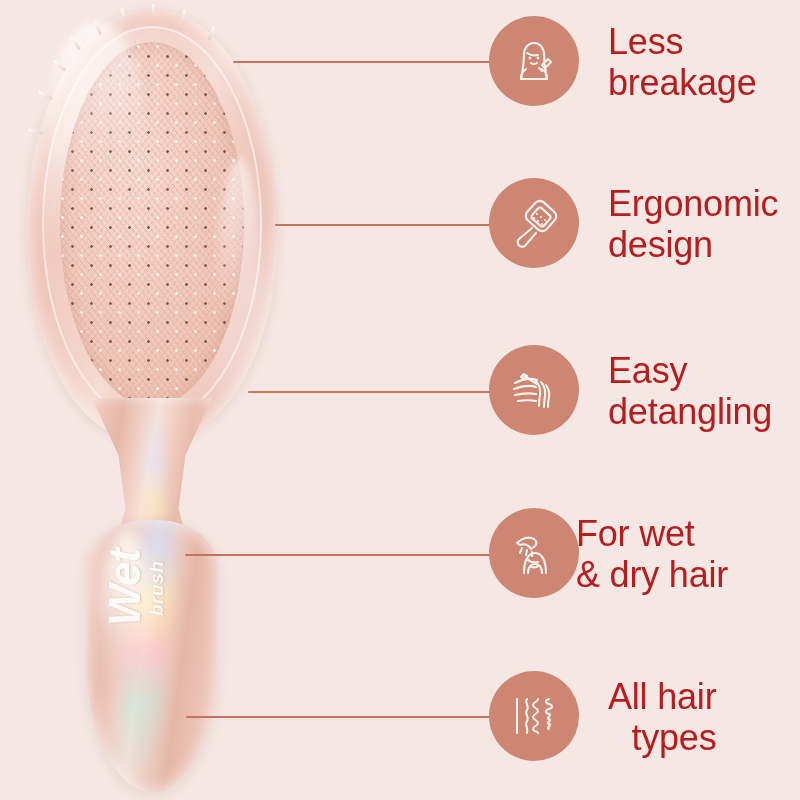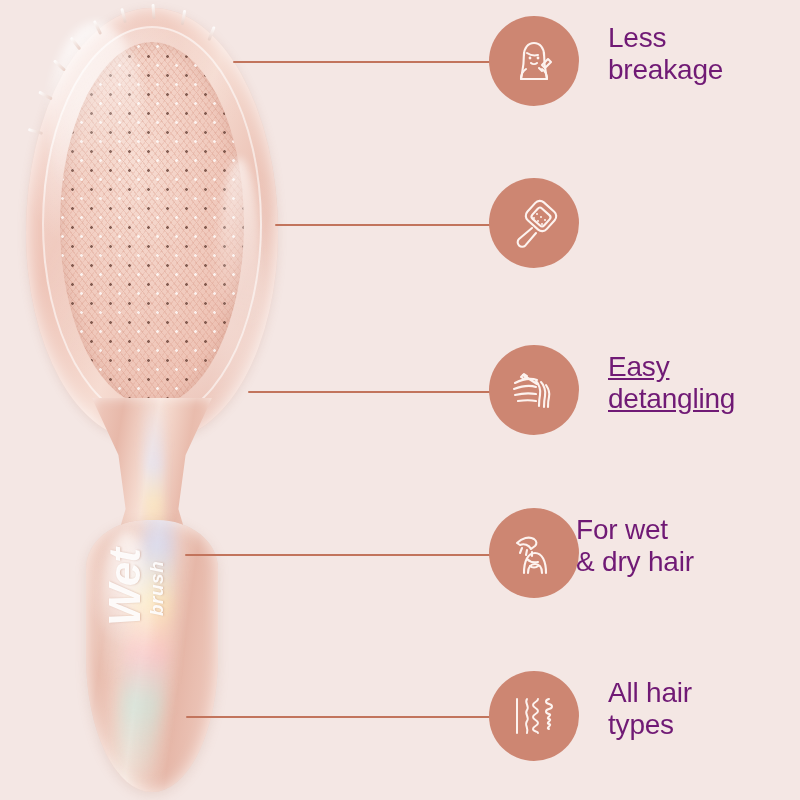--- a/index.html
+++ b/index.html
@@ -116,22 +116,22 @@
   .logo .wet{font-size:44px;font-style:italic;font-weight:700;letter-spacing:-1px;line-height:.95;}
   .logo .brush{font-size:19px;font-style:italic;font-weight:700;letter-spacing:.5px;margin-left:10px;display:block;}
   .icon-circle{
     position:absolute;border-radius:50%;
     background:#cd8672;
     display:flex;align-items:center;justify-content:center;
   }
   .icon-circle svg{display:block;}
   .feature-label{
     position:absolute;
-    color:#701a75;
-    font-size:28px;
+    color:#b91c1c;
+    font-size:36px;
     line-height:1.13;
     font-weight:400;
     white-space:pre-line;
     letter-spacing:-.2px;
   }
   .leader{
     position:absolute;height:2px;background:#c2745c;border-radius:1px;
   }
 </style>
 </head>
@@ -208,37 +208,39 @@
         <path d="M26 33L13 44a4.5 4.5 0 106.4 6.4L30 38"></path>
         <circle cx="31" cy="19" r="1" fill="#fdf3ef" stroke="none"></circle>
         <circle cx="35" cy="22" r="1" fill="#fdf3ef" stroke="none"></circle>
         <circle cx="39" cy="25" r="1" fill="#fdf3ef" stroke="none"></circle>
         <circle cx="28" cy="23" r="1" fill="#fdf3ef" stroke="none"></circle>
         <circle cx="32" cy="26" r="1" fill="#fdf3ef" stroke="none"></circle>
         <circle cx="36" cy="29" r="1" fill="#fdf3ef" stroke="none"></circle>
       </svg>
     </span>
   </div>
+  <div class="feature-label" style="left:608px;top:184px;">Ergonomic
+design</div>
 
   <div class="icon-circle" style="left:489px;top:345px;width:90px;height:90px;">
     <span>
       <svg width="58" height="58" viewBox="0 0 58 58" fill="none" stroke="#fdf3ef" stroke-width="2.1" stroke-linecap="round" stroke-linejoin="round">
         <path d="M10 22c8-4 16-5 22-3"></path>
         <path d="M9 28c8-3 16-4 22-2"></path>
         <path d="M10 34c8-2 15-2 21-1"></path>
         <path d="M13 40c7-1 13-1 18 0"></path>
         <path d="M18 14l14 9"></path>
         <path d="M16 16l3-3 3 2-3 3z"></path>
         <path d="M31 20c3 3 5 9 4 14s-1 8-1 11"></path>
         <path d="M36 21c3 3 5 9 4 14s-1 8-1 11"></path>
         <path d="M41 24c2 3 4 8 3 12s-1 7-1 10"></path>
       </svg>
     </span>
   </div>
-  <div class="feature-label" style="left:608px;top:351px;text-decoration:underline;">Easy
+  <div class="feature-label" style="left:608px;top:351px;">Easy
 detangling</div>
 
   <div class="icon-circle" style="left:489px;top:508px;width:90px;height:90px;">
     <span>
       <svg width="56" height="56" viewBox="0 0 56 56" fill="none" stroke="#fdf3ef" stroke-width="2.1" stroke-linecap="round" stroke-linejoin="round">
         <path d="M11 18c5-5 12-7 17-4 3 2 3 5 1 7l-4 3c-2-4-7-6-11-4z"></path>
         <path d="M16 23l-2 5"></path>
         <path d="M21 25l-1 5"></path>
         <path d="M26 27l0 4"></path>
         <path d="M18 48c0-12 4-20 11-20s11 8 11 20"></path>
@@ -254,16 +256,16 @@
   <div class="icon-circle" style="left:489px;top:671px;width:90px;height:90px;">
     <span>
       <svg width="58" height="58" viewBox="0 0 58 58" fill="none" stroke="#fdf3ef" stroke-width="2" stroke-linecap="round" stroke-linejoin="round">
         <path d="M12 12v34"></path>
         <path d="M22 12c-3 4 3 7 0 11s3 7 0 11 2 7 0 12"></path>
         <path d="M33 12c0 3-5 3-5 6s5 3 5 6-5 3-5 6 5 3 5 6-5 3-5 6 5 2 5 4"></path>
         <path d="M44 12c-4 1-4 4 0 5s4 4 0 5 -4 4 0 5 -4 4 0 5 -4 4 0 5 -4 4 0 5"></path>
       </svg>
     </span>
   </div>
-  <div class="feature-label" style="left:608px;top:677px;">All hair
+  <div class="feature-label" style="left:608px;top:677px;text-align:right;">All hair
 types</div>
 
 </div>
 
 </body></html>

